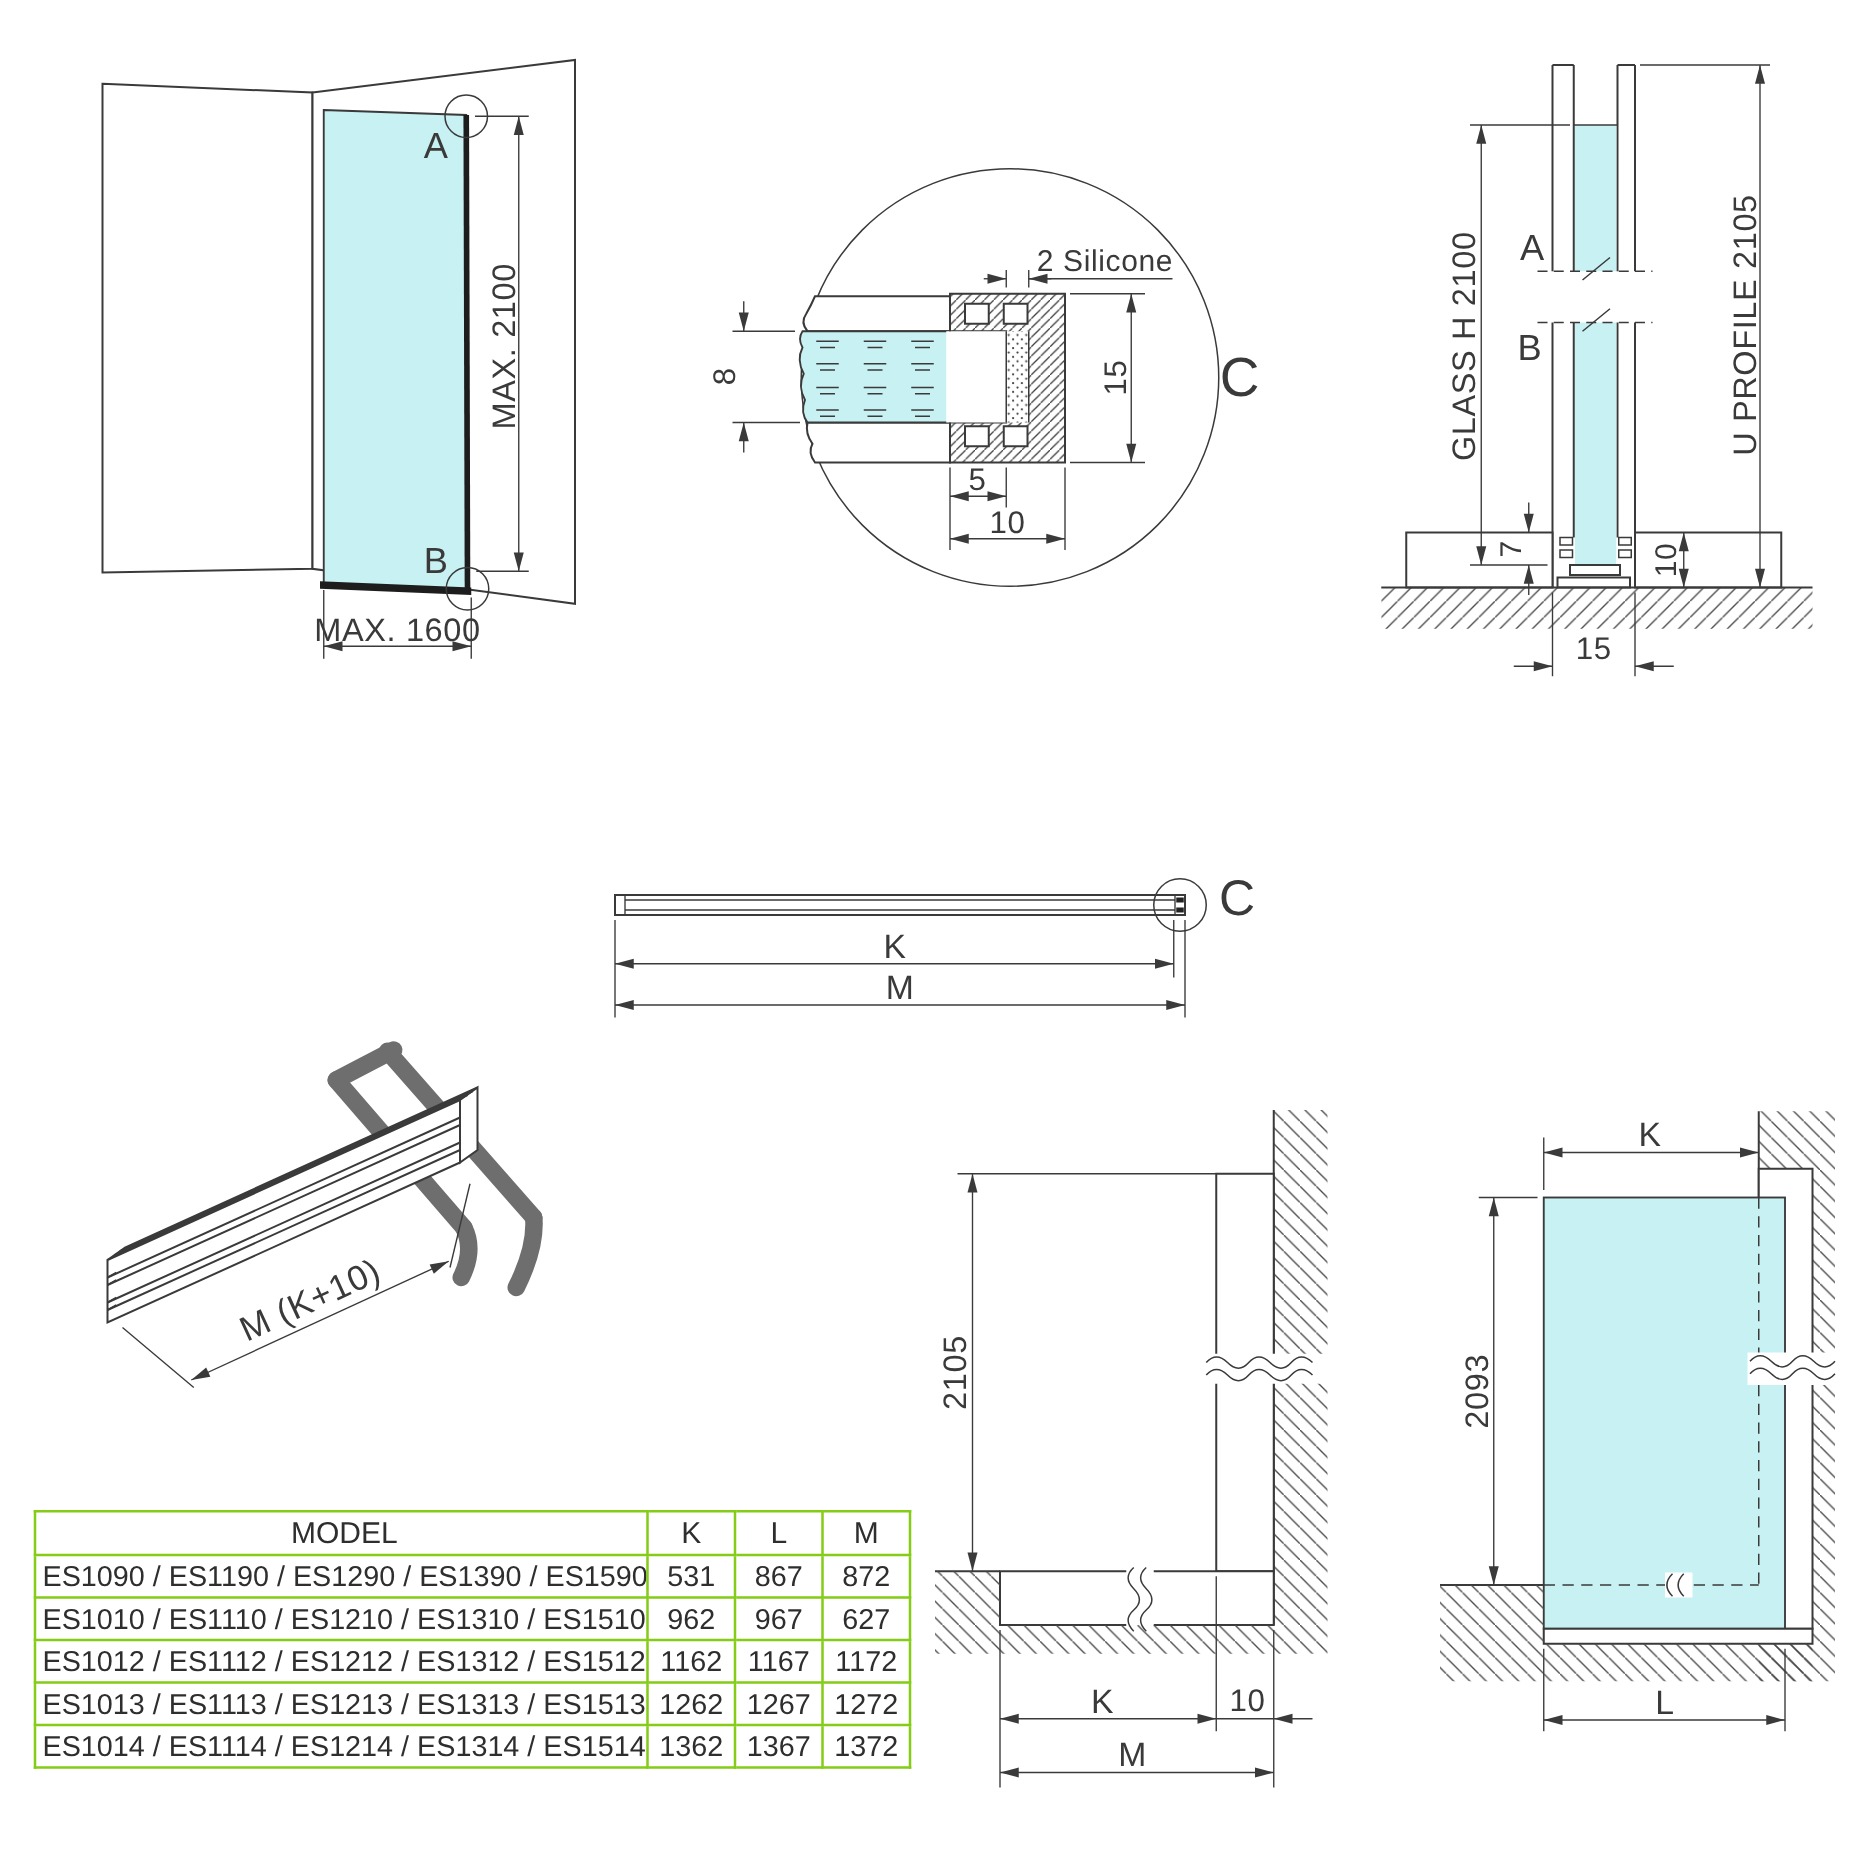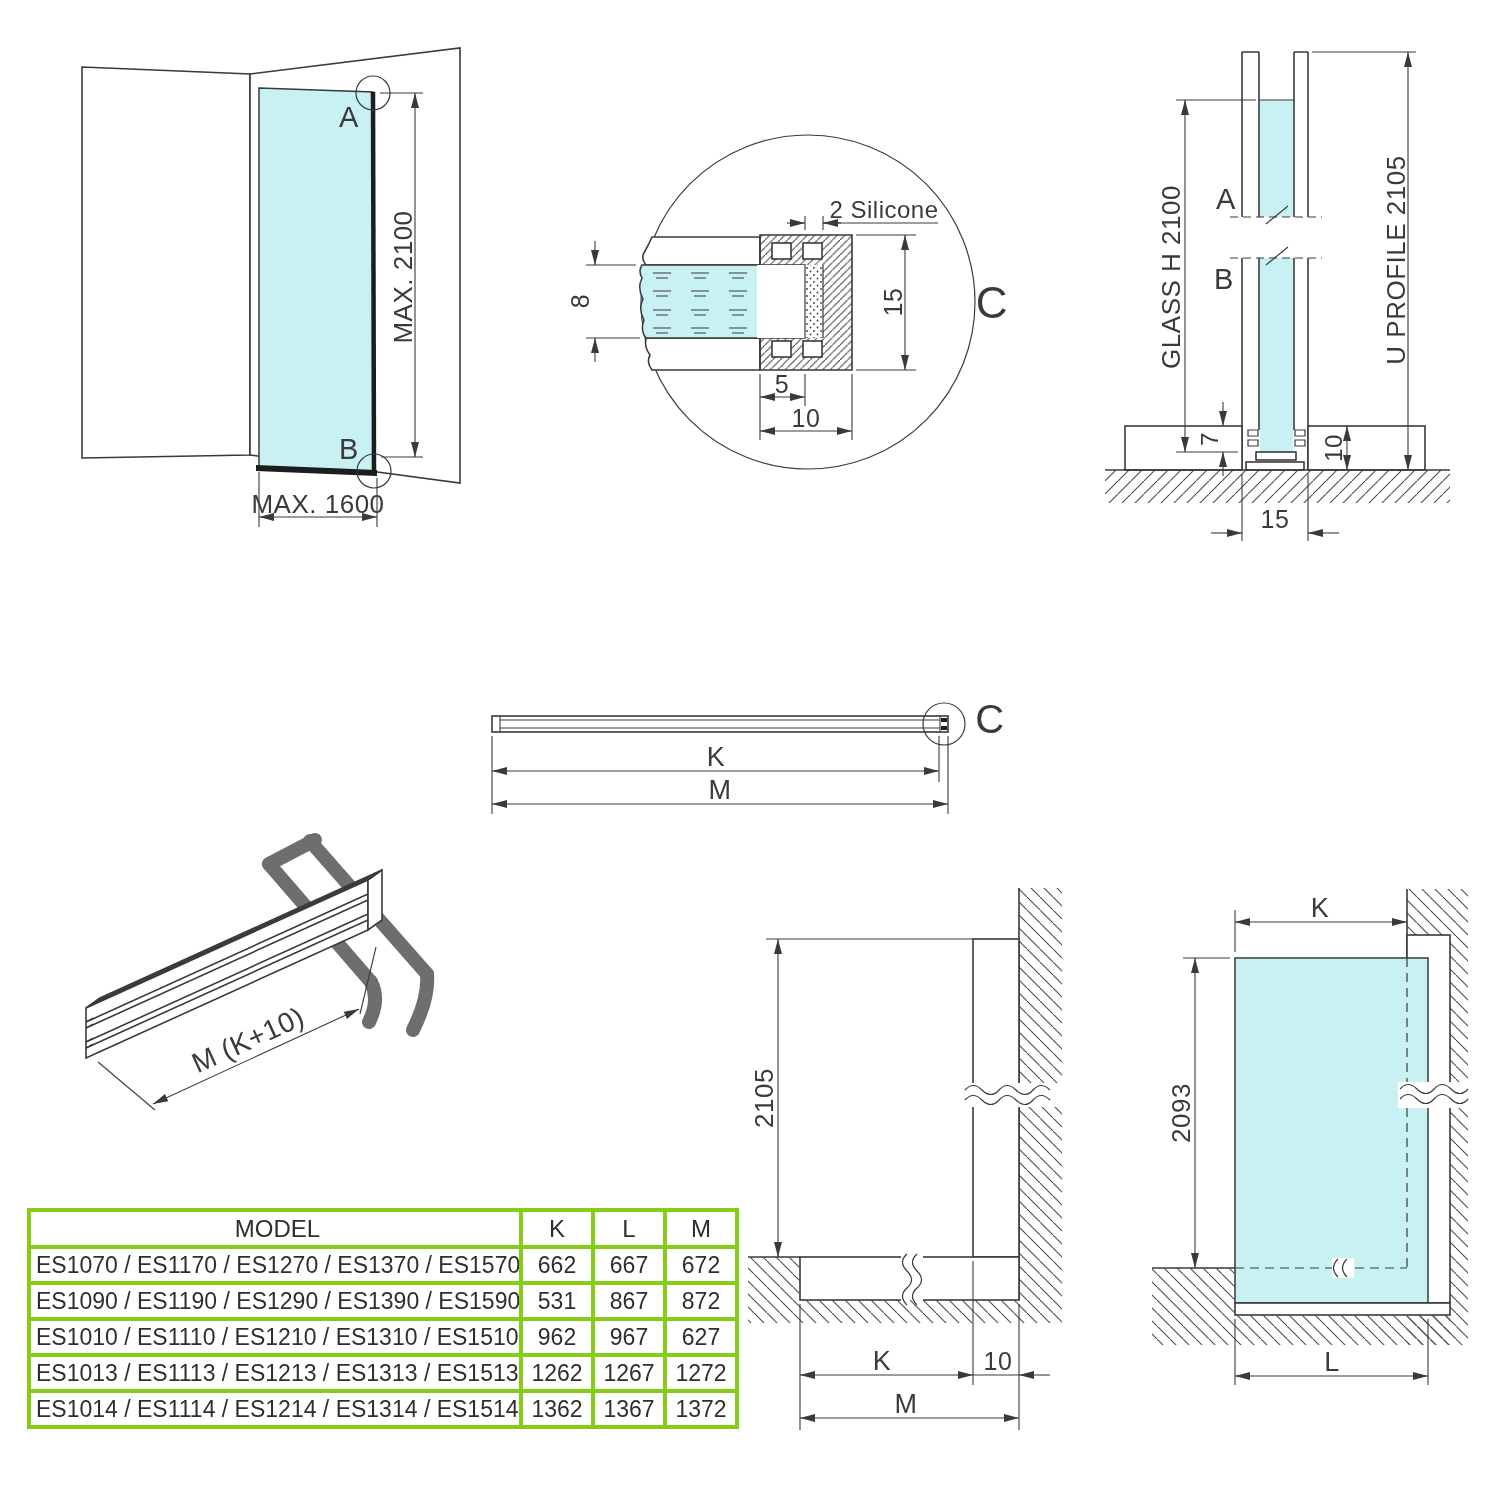--- a/index.html
+++ b/index.html
@@ -7,21 +7,21 @@
          font-family:"Liberation Sans",sans-serif;}
   svg{position:absolute;left:0;top:0;}
   svg text{font-family:"Liberation Sans",sans-serif;fill:#3a3a3a;letter-spacing:.5px;}
   .dim{stroke:#3a3a3a;stroke-width:1.1;fill:none;}
   .ln{stroke:#3a3a3a;stroke-width:1.6;fill:none;}
   .thin{stroke:#3a3a3a;stroke-width:1.2;fill:none;}
   .wh{fill:#ffffff;stroke:#3a3a3a;stroke-width:1.6;}
   .glass{fill:#c8f1f3;stroke:#3a3a3a;stroke-width:1.5;}
   #spec-table{position:absolute;left:27px;top:1208px;width:691px;border-collapse:collapse;
               color:#2e2e2e;font-size:23px;table-layout:fixed;}
-  #spec-table td,#spec-table th{border:4px solid #84cc16;height:32px;padding:0;white-space:nowrap;
+  #spec-table td,#spec-table th{border:2px solid #84cc16;height:32px;padding:0;white-space:nowrap;
               overflow:hidden;font-weight:normal;}
   #spec-table th{height:33px;font-size:24px;}
   .cmodel{width:483px;text-align:left;padding-left:5px!important;}
   .cnum{width:68px;text-align:center;}
 </style>
 </head>
 <body>
 
 <div id="stage">
 <svg width="1500" height="1500" viewBox="0 0 1500 1500">
@@ -279,38 +279,38 @@
   <thead>
     <tr>
       <th class="cmodel" style="text-align:center">MODEL</th>
       <th class="cnum">K</th>
       <th class="cnum">L</th>
       <th class="cnum">M</th>
     </tr>
   </thead>
   <tbody>
     <tr>
-      <td class="cmodel">ES1070 / ES1170 / ES1270 / ES1370 / ES1570</td>
-      <td class="cnum">662</td>
-      <td class="cnum">667</td>
-      <td class="cnum">672</td>
-    </tr>
-    <tr>
       <td class="cmodel">ES1090 / ES1190 / ES1290 / ES1390 / ES1590</td>
       <td class="cnum">531</td>
       <td class="cnum">867</td>
       <td class="cnum">872</td>
     </tr>
     <tr>
       <td class="cmodel">ES1010 / ES1110 / ES1210 / ES1310 / ES1510</td>
       <td class="cnum">962</td>
       <td class="cnum">967</td>
       <td class="cnum">627</td>
     </tr>
     <tr>
+      <td class="cmodel">ES1012 / ES1112 / ES1212 / ES1312 / ES1512</td>
+      <td class="cnum">1162</td>
+      <td class="cnum">1167</td>
+      <td class="cnum">1172</td>
+    </tr>
+    <tr>
       <td class="cmodel">ES1013 / ES1113 / ES1213 / ES1313 / ES1513</td>
       <td class="cnum">1262</td>
       <td class="cnum">1267</td>
       <td class="cnum">1272</td>
     </tr>
     <tr>
       <td class="cmodel">ES1014 / ES1114 / ES1214 / ES1314 / ES1514</td>
       <td class="cnum">1362</td>
       <td class="cnum">1367</td>
       <td class="cnum">1372</td>

